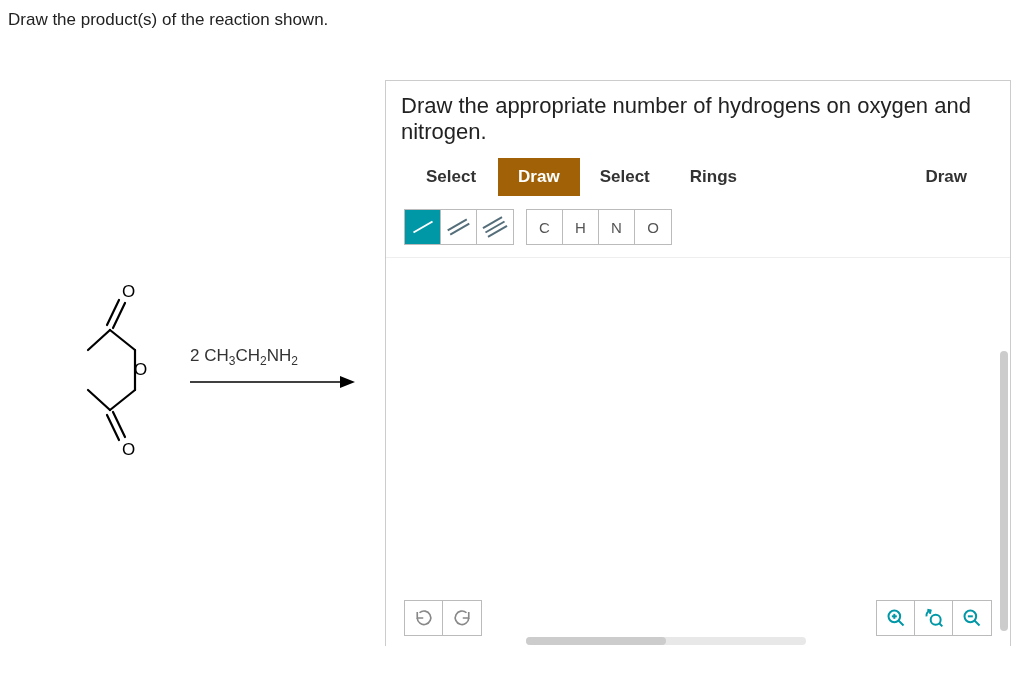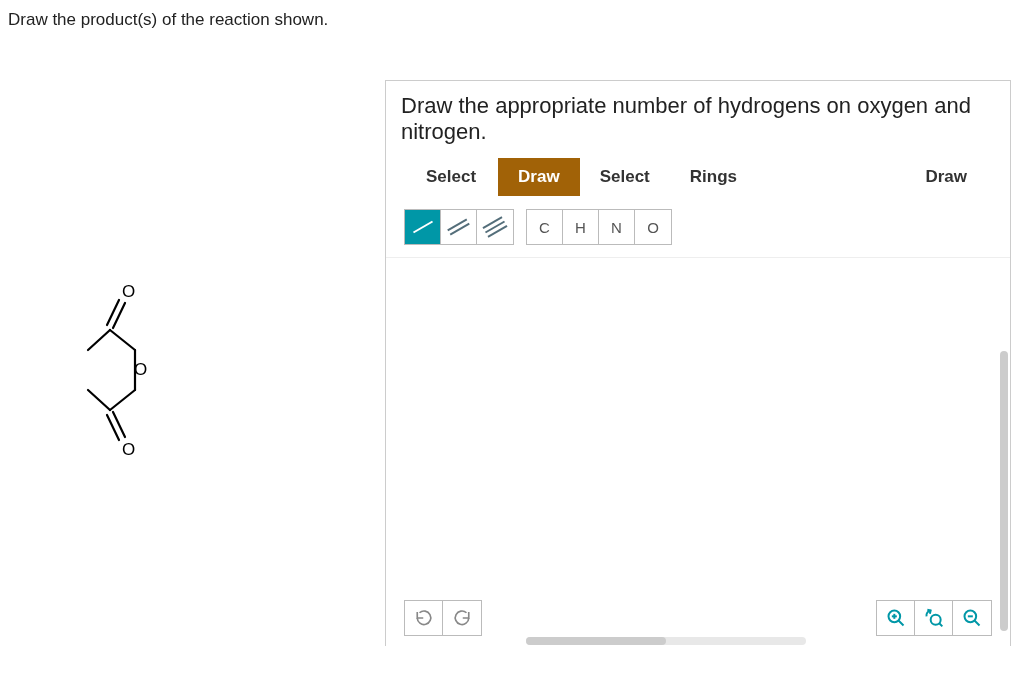--- a/index.html
+++ b/index.html
@@ -198,20 +198,29 @@
           <line x1="43" y1="58" x2="55" y2="33"></line>
           <line x1="37" y1="55" x2="49" y2="30"></line>
           <line x1="43" y1="142" x2="55" y2="167"></line>
           <line x1="37" y1="145" x2="49" y2="170"></line>
         </g>
         <text x="64" y="105" font-size="17" fill="#000" font-family="Arial">O</text>
         <text x="52" y="27" font-size="17" fill="#000" font-family="Arial">O</text>
         <text x="52" y="185" font-size="17" fill="#000" font-family="Arial">O</text>
       </svg>
 
+      <div class="arrow-area">
+        <div class="reagent-text">
+          <span>2</span>&nbsp;CH<sub>3</sub>CH<sub>2</sub>NH<sub>2</sub>
+        </div>
+        <svg class="reaction-arrow" width="165" height="18" viewBox="0 0 165 18">
+          <line x1="0" y1="9" x2="158" y2="9" stroke="#000" stroke-width="1.5"></line>
+          <polygon points="165,9 150,3 150,15" fill="#000"></polygon>
+        </svg>
+      </div>
     </div>
   </div>
 
   <div class="drawing-panel">
     <div class="panel-instruction">Draw the appropriate number of hydrogens on oxygen and nitrogen.</div>
 
     <div class="toolbar-row1">
       <button class="toolbar-btn select">Select</button>
       <button class="toolbar-btn dark">Draw</button>
       <button class="toolbar-btn">Select</button>

